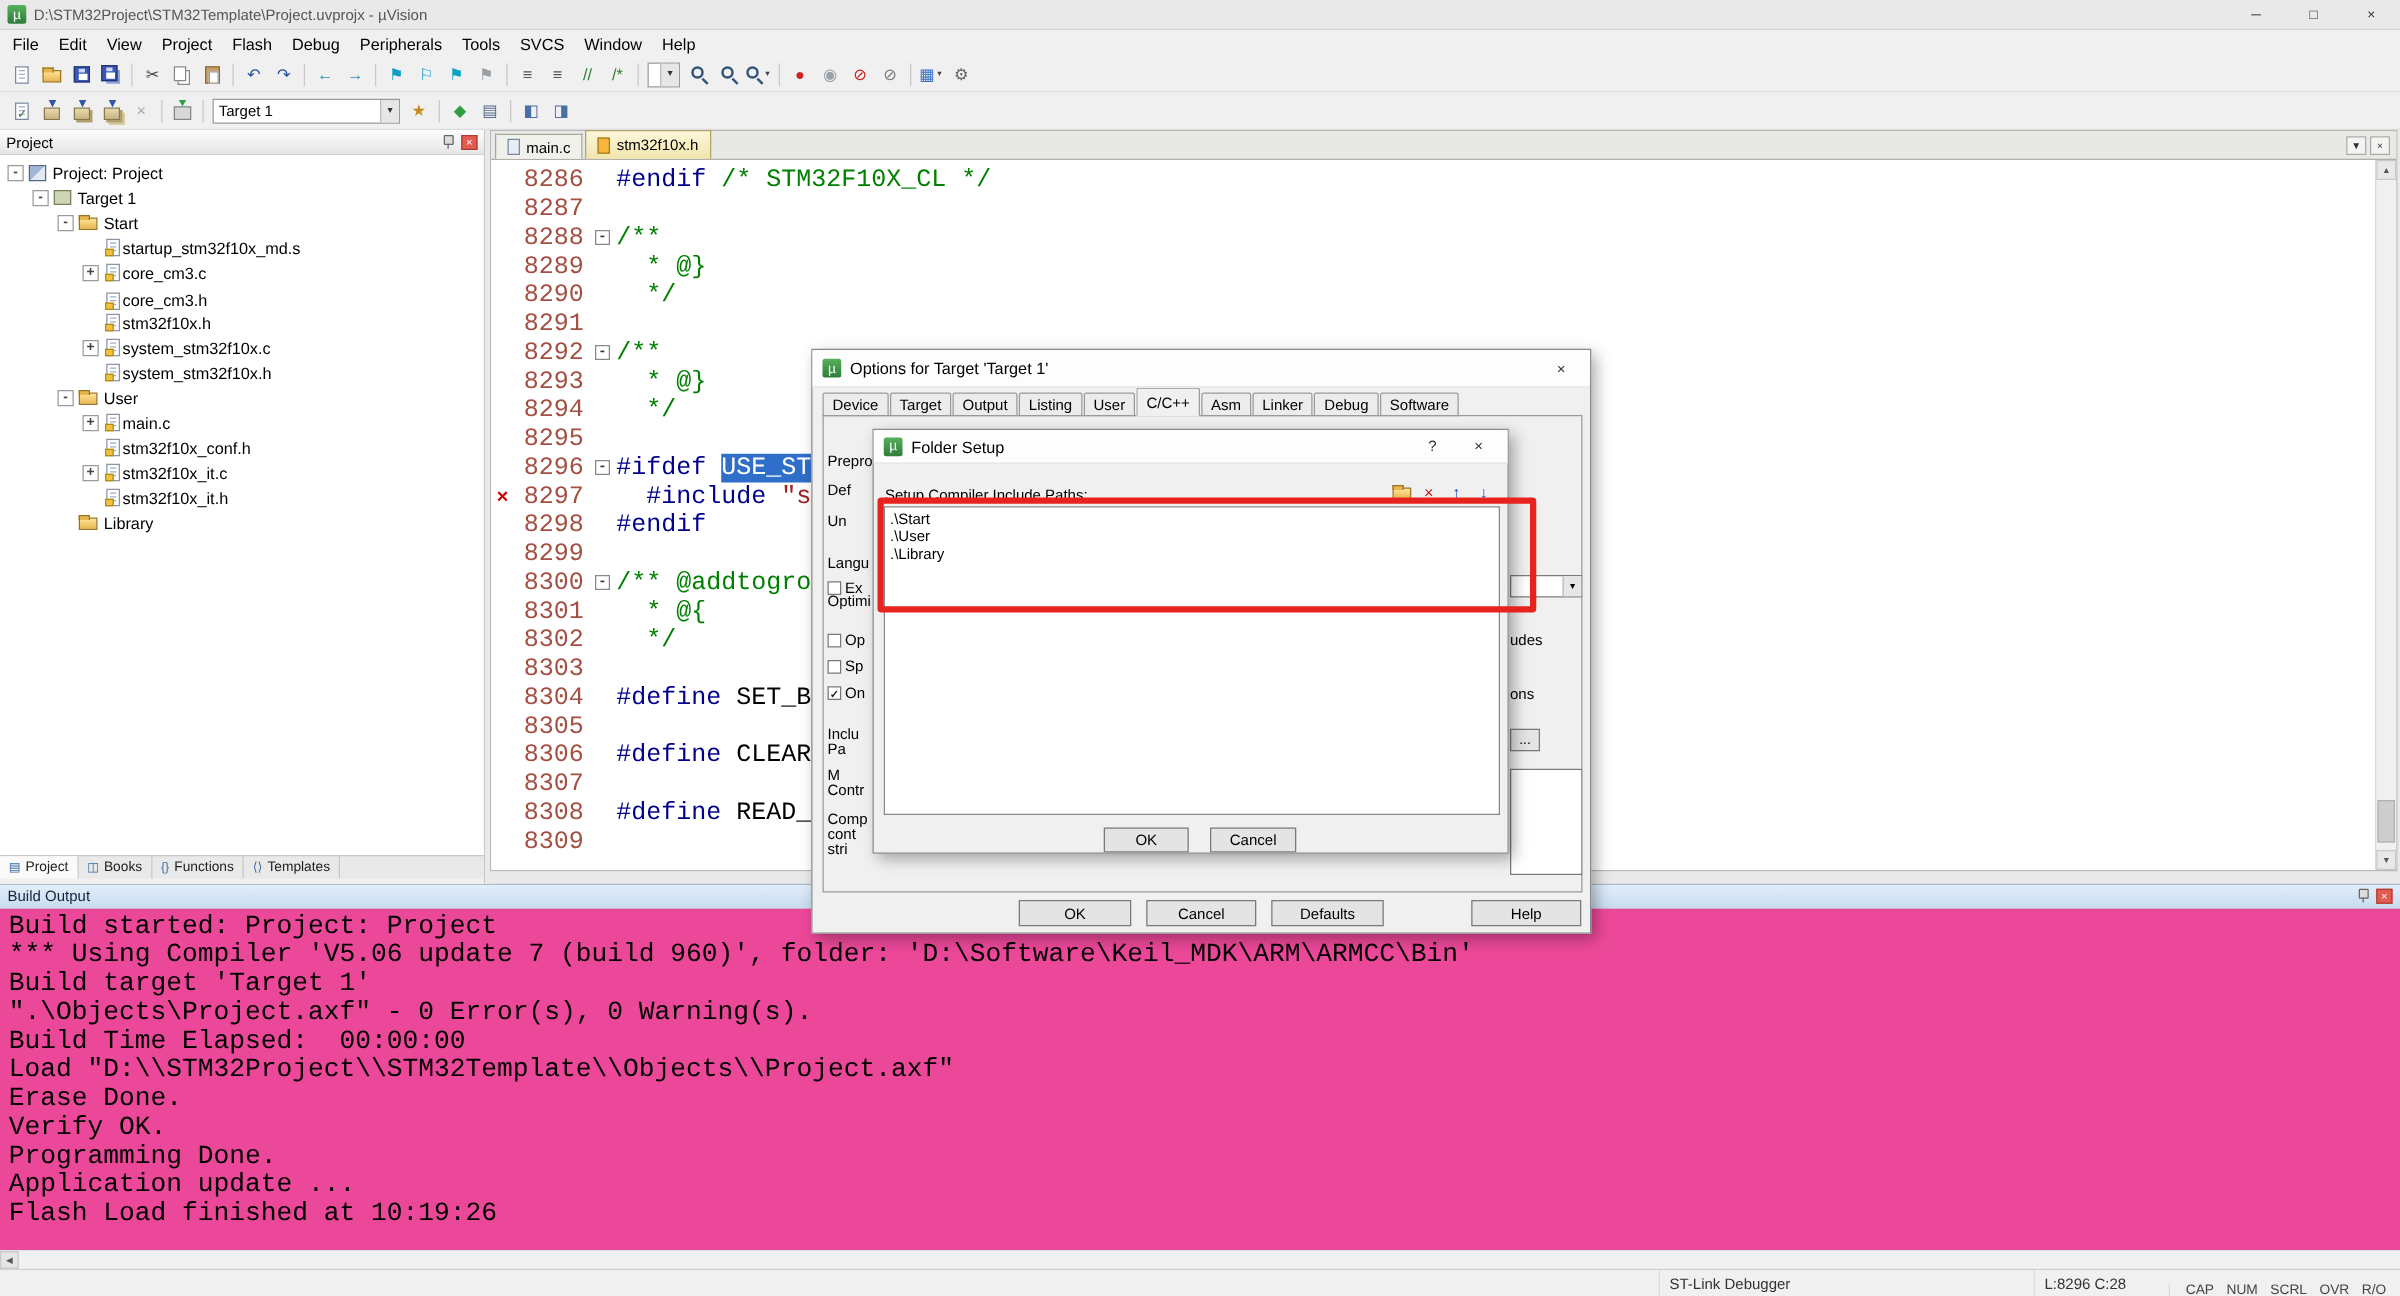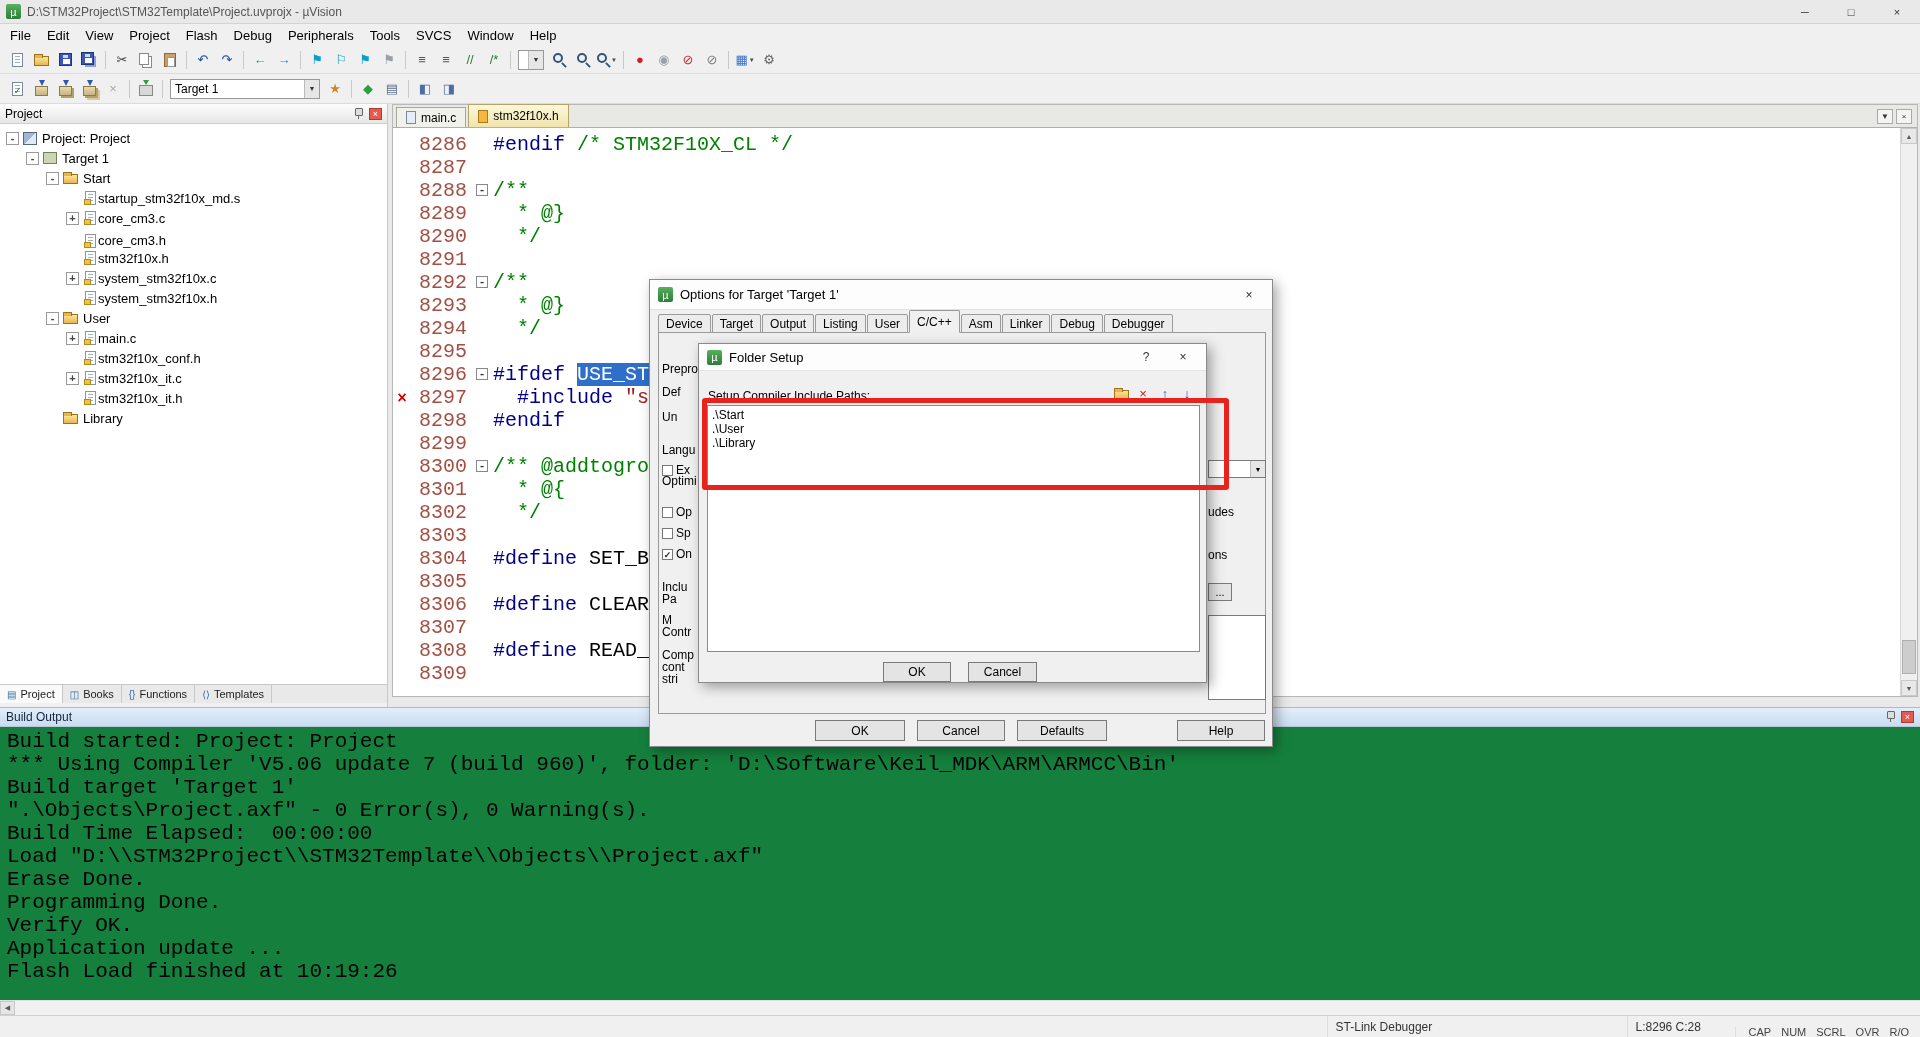--- a/index.html
+++ b/index.html
@@ -148,21 +148,21 @@
   .vscroll { width: 17px; flex: none; background: #f0f0f0; border-left: 1px solid #d8d8d8; position: relative; }
   .vs-btn { position: absolute; left: 0; width: 16px; height: 16px; background: #e8e8e8; border: 1px solid #c9c9c9;
     display: flex; align-items: center; justify-content: center; font-size: 7px; color: #555; }
   .vs-btn.up { top: 0; }
   .vs-btn.down { bottom: 0; }
   .vs-thumb { position: absolute; left: 1px; width: 14px; height: 34px; bottom: 22px; background: #cdcdcd; border: 1px solid #b0b0b0; }
 
   
   .bo-header { height: 20px; background: linear-gradient(#e2eefa, #c9dcf0); border-top: 1px solid #aabbd0;
     border-bottom: 1px solid #b8c8da; display: flex; align-items: center; padding: 0 6px; font-size: 12px; color: #14243c; }
-  .bo-body { height: 273px; background: #15803d; padding: 3px 0 0 7px; overflow: hidden;
+  .bo-body { height: 273px; background: #ec4899; padding: 3px 0 0 7px; overflow: hidden;
     font-family: "Liberation Mono", monospace; font-size: 21px; }
   .bo-line { height: 23px; line-height: 23px; white-space: pre; }
   .hscroll { height: 15px; background: #f1f1f1; border-top: 1px solid #e0e0e0; display: flex; }
   .hs-btn { width: 15px; height: 14px; background: #e5e5e5; border: 1px solid #c8c8c8;
     display: flex; align-items: center; justify-content: center; font-size: 7px; color: #555; }
 
   
   .statusbar { height: 22px; background: #f0f0f0; border-top: 1px solid #d0d0d0;
     display: flex; align-items: stretch; font-size: 12px; color: #333; }
   .sb-grow { flex: 1; }
@@ -695,22 +695,22 @@
     </span>
   </div>
   <div class="bo-body">
       <div class="bo-line">Build started: Project: Project</div>
       <div class="bo-line">*** Using Compiler 'V5.06 update 7 (build 960)', folder: 'D:\Software\Keil_MDK\ARM\ARMCC\Bin'</div>
       <div class="bo-line">Build target 'Target 1'</div>
       <div class="bo-line">".\Objects\Project.axf" - 0 Error(s), 0 Warning(s).</div>
       <div class="bo-line">Build Time Elapsed:  00:00:00</div>
       <div class="bo-line">Load "D:\\STM32Project\\STM32Template\\Objects\\Project.axf"</div>
       <div class="bo-line">Erase Done.</div>
+      <div class="bo-line">Verify OK.</div>
       <div class="bo-line">Programming Done.</div>
-      <div class="bo-line">Verify OK.</div>
       <div class="bo-line">Application update ...</div>
       <div class="bo-line">Flash Load finished at 10:19:26</div>
     </div>
   <div class="hscroll">
     <span class="hs-btn">◀</span>
   </div>
 
   <div class="statusbar">
     <div class="sb-grow"></div>
     <div class="sb-sec sb-debugger">ST-Link Debugger</div>
@@ -734,21 +734,21 @@
     <div class="opt-tabs">
         <div class="opt-tab">Device</div>
         <div class="opt-tab">Target</div>
         <div class="opt-tab">Output</div>
         <div class="opt-tab">Listing</div>
         <div class="opt-tab">User</div>
         <div class="opt-tab active">C/C++</div>
         <div class="opt-tab">Asm</div>
         <div class="opt-tab">Linker</div>
         <div class="opt-tab">Debug</div>
-        <div class="opt-tab">Debugger</div>
+        <div class="opt-tab">Software</div>
       </div>
     <div class="opt-content"></div>
     <div class="opt-left-strip">
         <div class="frag" style="top: 30px;">
           <span>Prepro</span>
         </div>
         <div class="frag" style="top: 53px;">
           <span>Def</span>
         </div>
         <div class="frag" style="top: 78px;">

